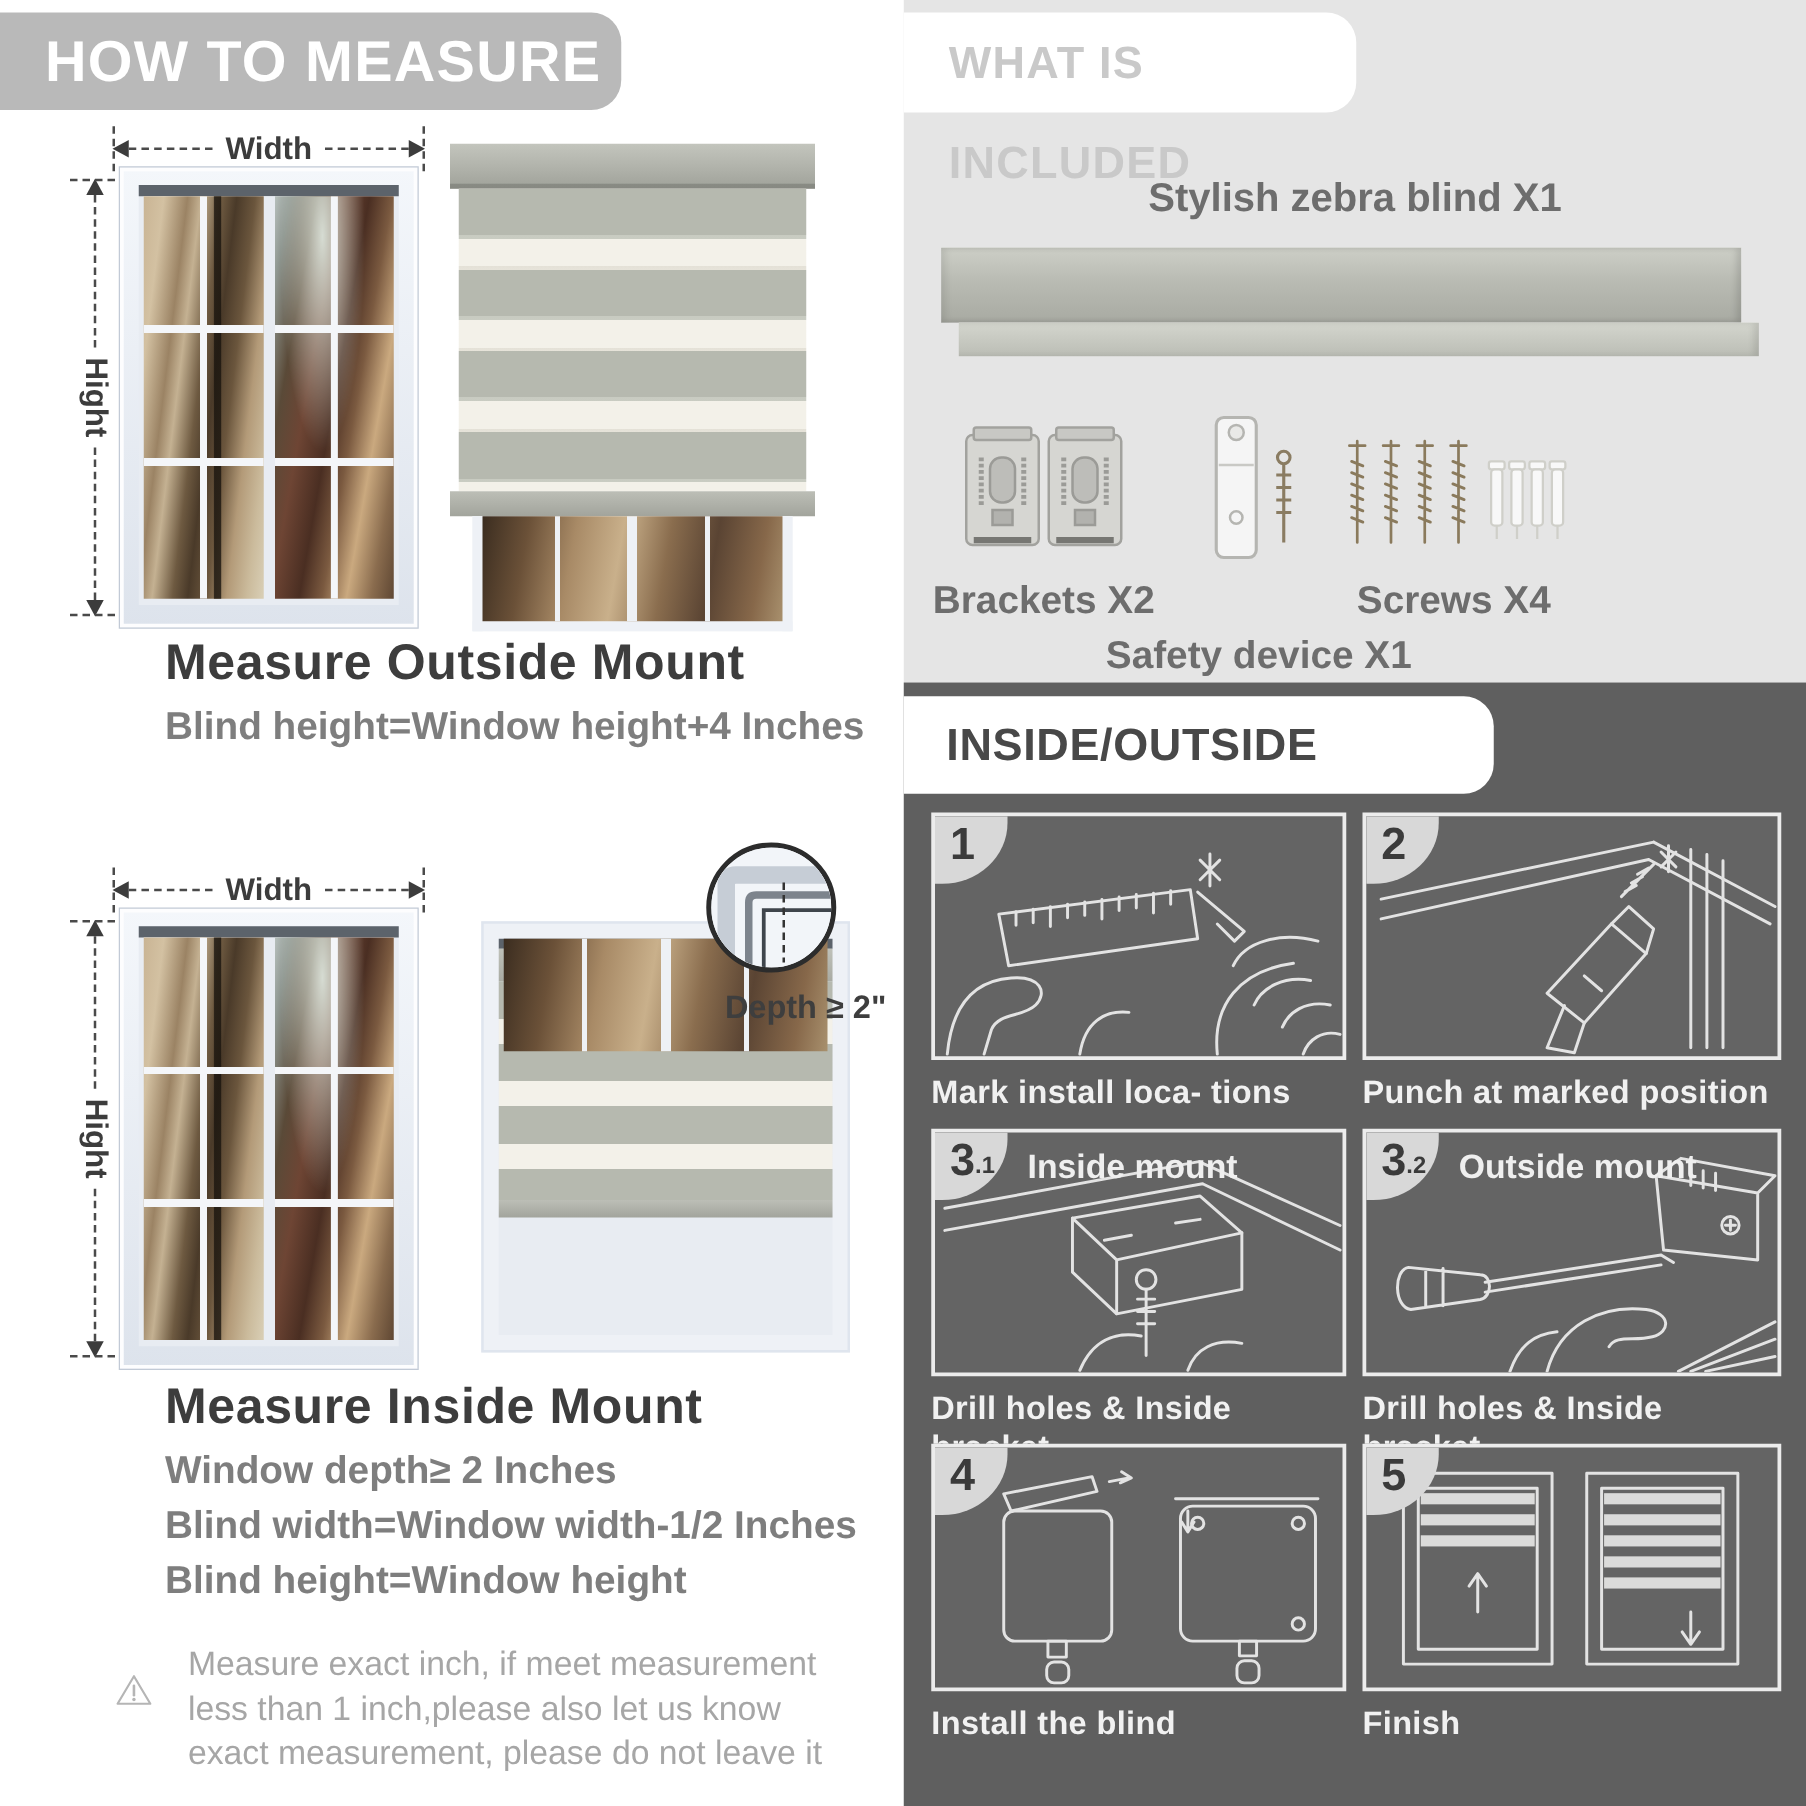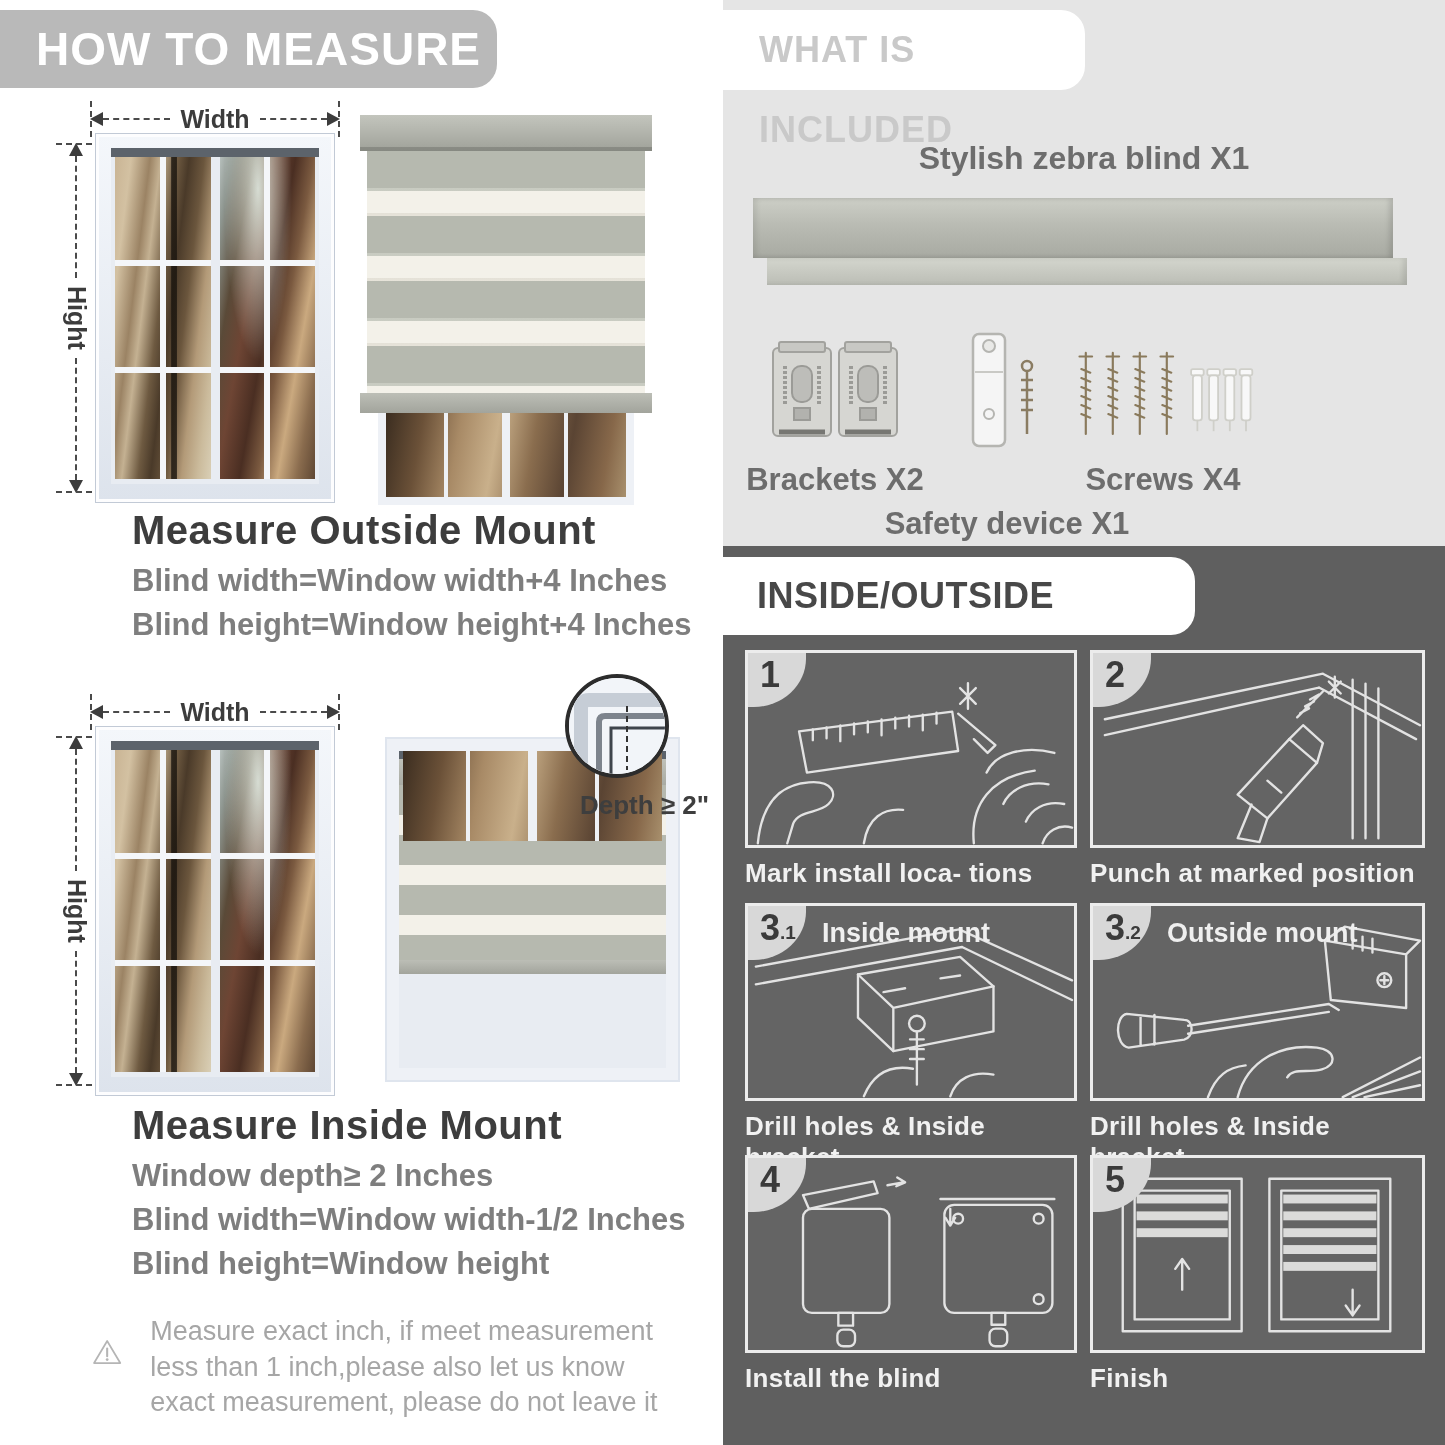--- a/index.html
+++ b/index.html
@@ -160,21 +160,20 @@
         <div class="stripes"></div>
         <div class="botrail"></div>
         <div class="mini-win">
           <div class="mini-glass"></div>
         </div>
       </div>
     </div>
 
     <div class="tblock tb1">
       <h2>Measure Outside Mount</h2>
-      <p>Blind width=Window width+4 Inches</p>
       <p>Blind height=Window height+4 Inches</p>
     </div>
 
     <div class="diagram d2">
       <div class="dim-w" style="left:30px;top:10px;width:250px;">
         <span class="endtick" style="left:0;"></span>
         <span class="ah ah-l"></span>
         <span class="seg"></span>
         <span class="lbl">Width</span>
         <span class="seg"></span>

